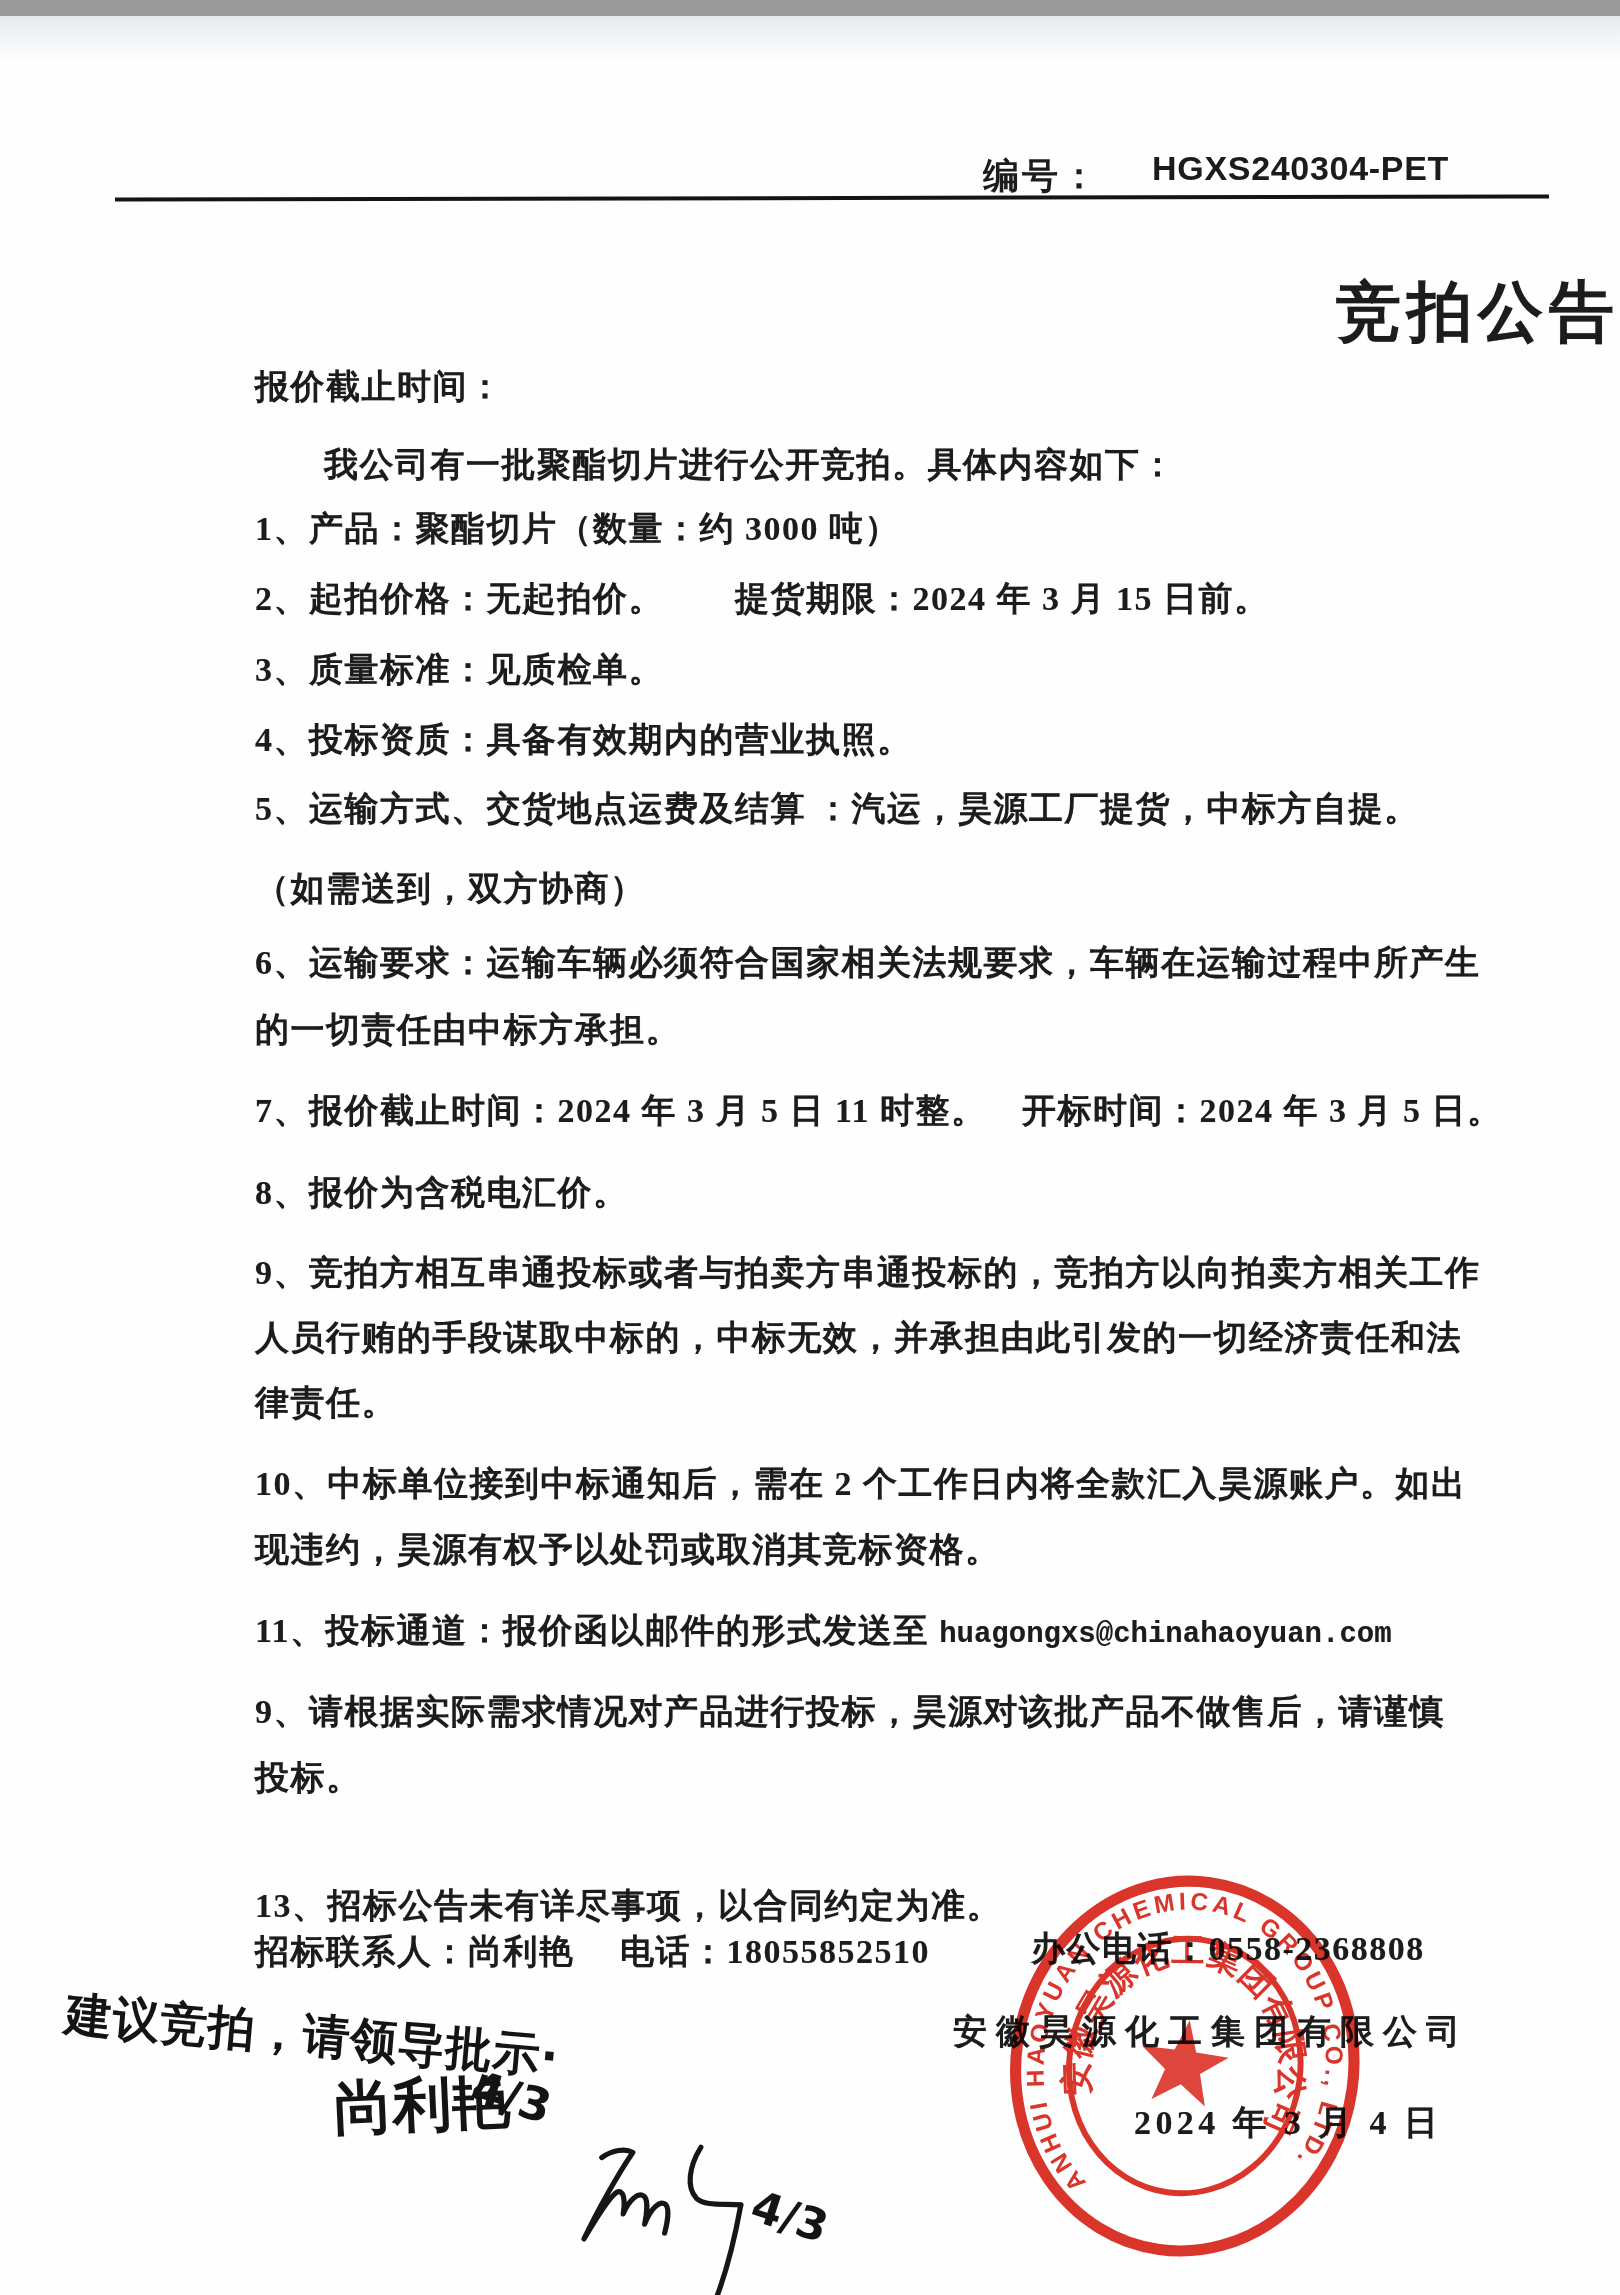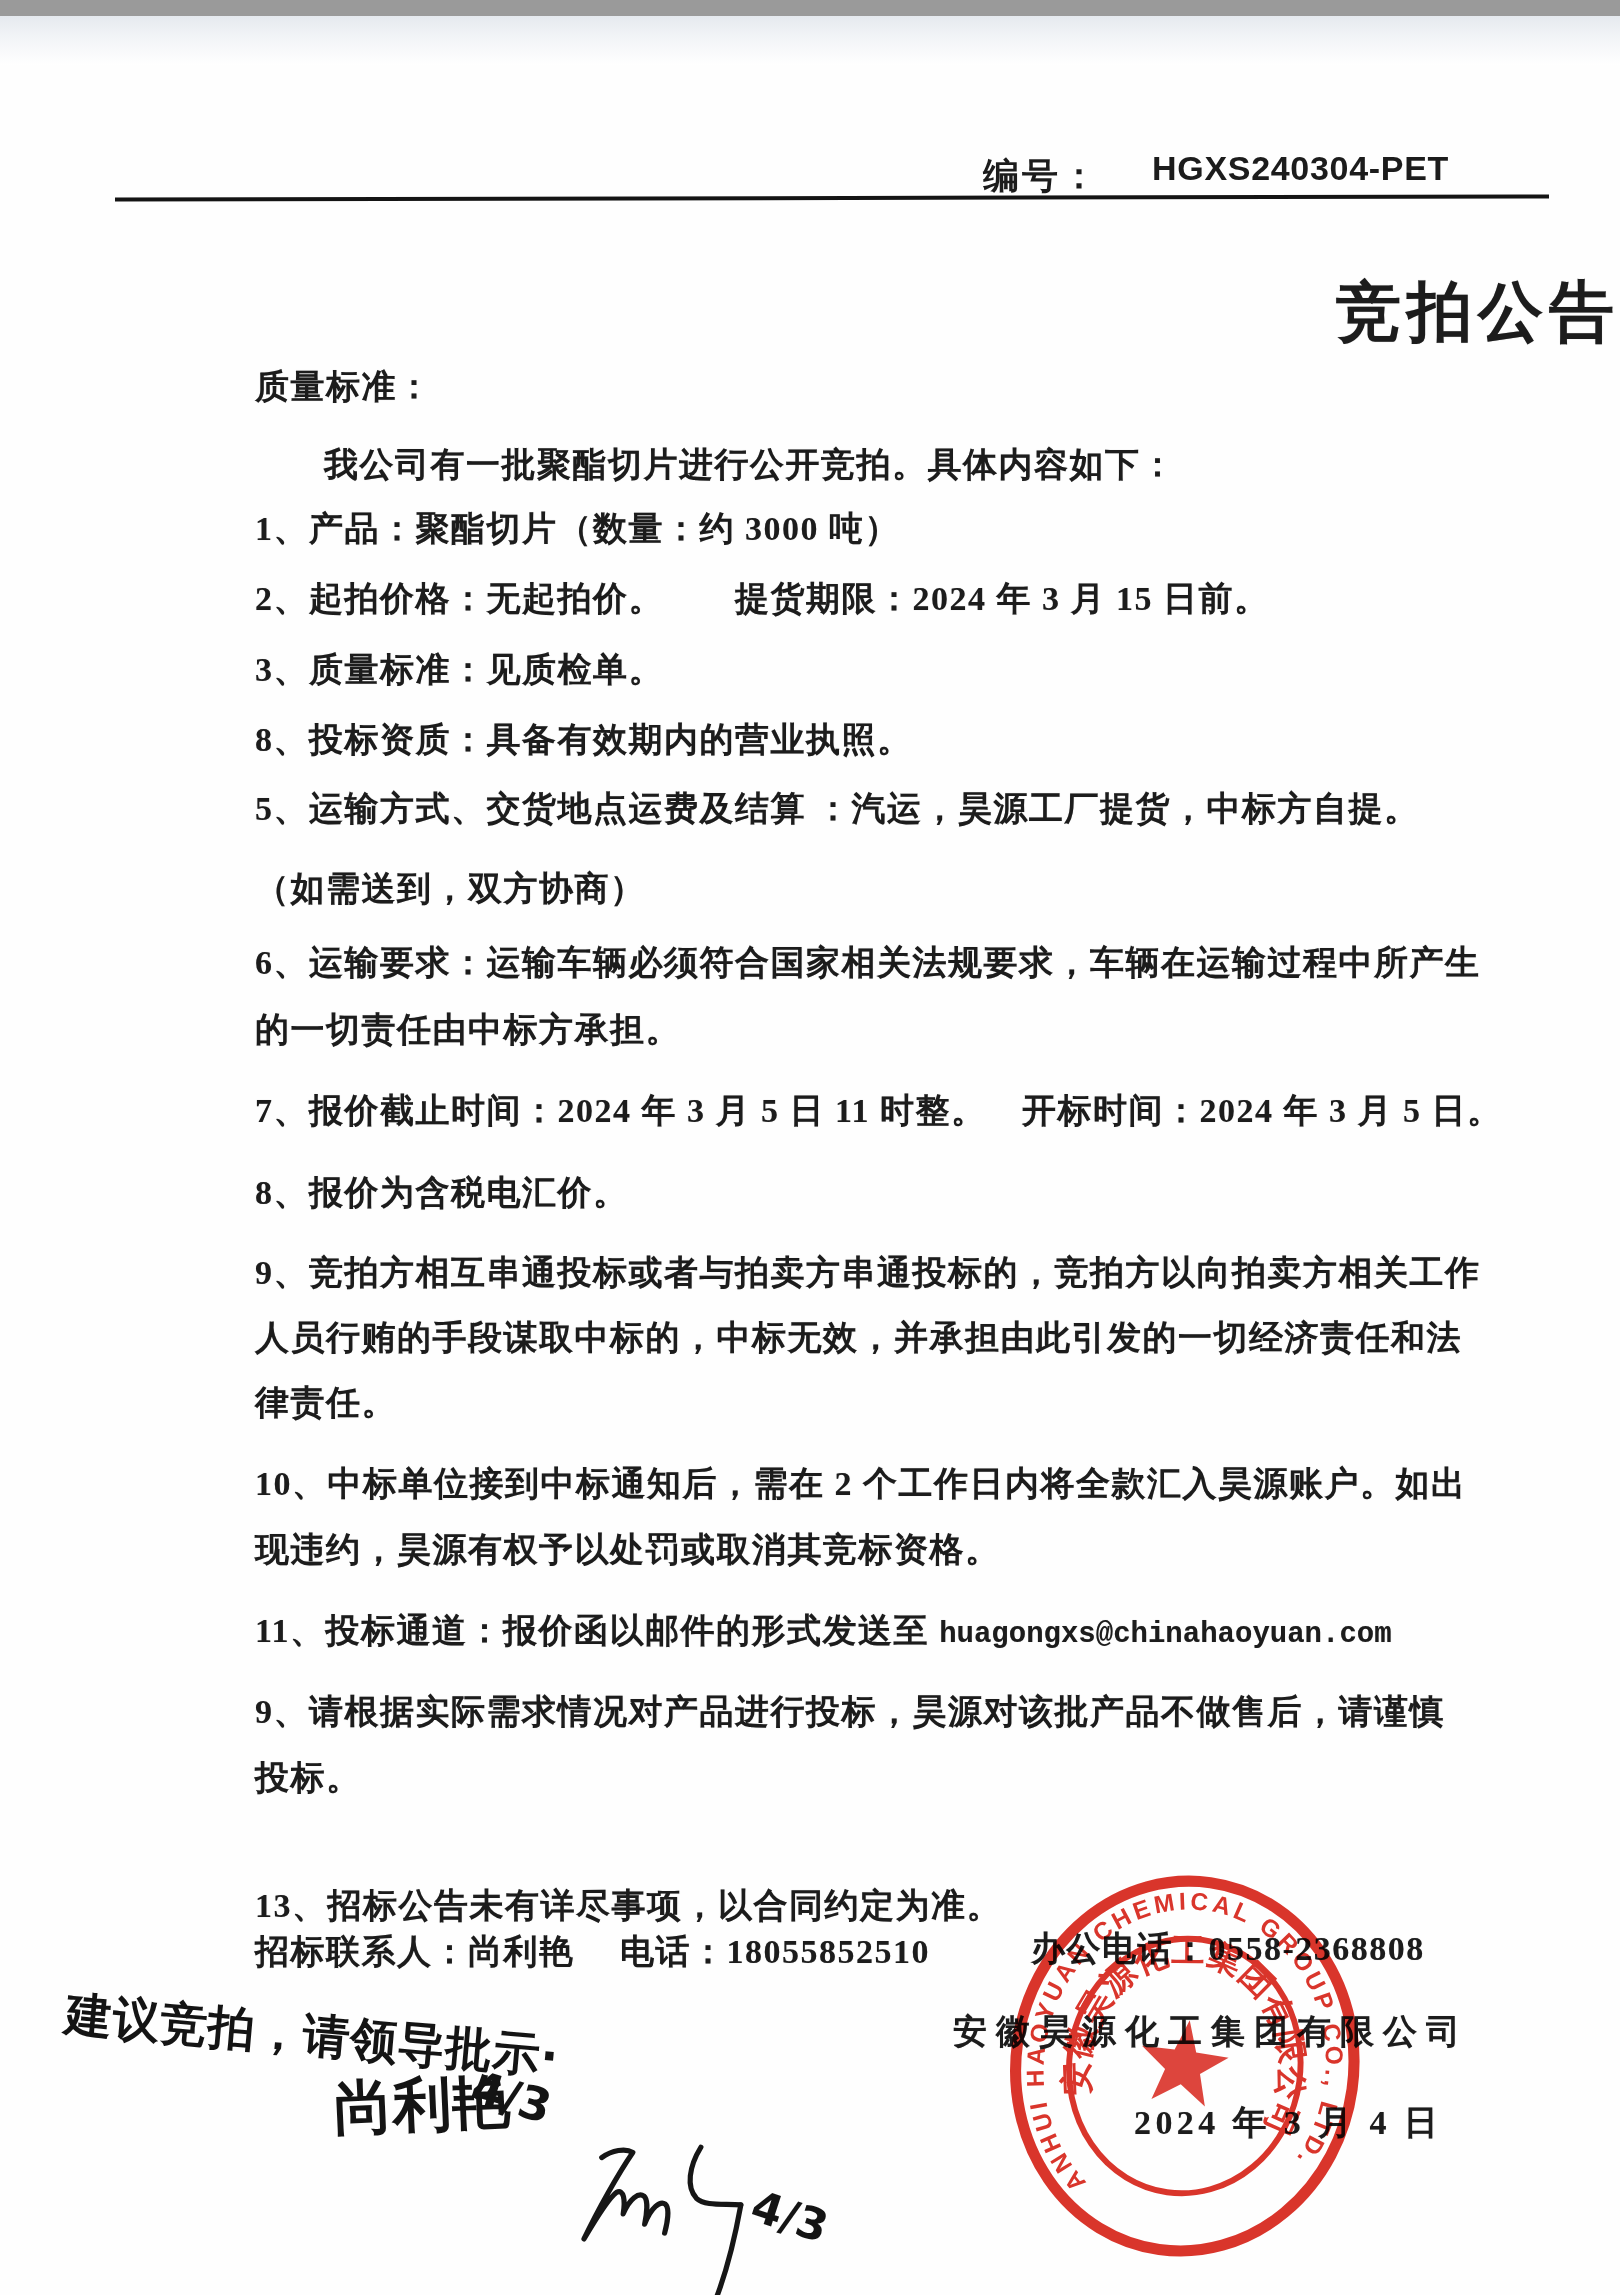--- a/index.html
+++ b/index.html
@@ -75,26 +75,26 @@
 
   <div class="scan-top"></div>
 
   <span class="hdr-label">编号：</span>
   <span class="hdr-code">HGXS240304-PET</span>
   <div class="hdr-underline"></div>
 
   <div class="doc-title">竞拍公告</div>
 
   <div id="body-layer">
-      <div class="line" style="left: 255px; top: 354px;"><span>质量标准：</span></div>
+      <div class="line" style="left: 255px; top: 354px;"><span>报价截止时间：</span></div>
       <div class="line" style="left: 324px; top: 432px;"><span>我公司有一批聚酯切片进行公开竞拍。具体内容如下：</span></div>
       <div class="line" style="left: 255px; top: 496px;"><span>1、产品：聚酯切片（数量：约 3000 吨）</span></div>
       <div class="line" style="left: 255px; top: 566px;"><span>2、起拍价格：无起拍价。　　提货期限：2024 年 3 月 15 日前。</span></div>
       <div class="line" style="left: 255px; top: 637px;"><span>3、质量标准：见质检单。</span></div>
-      <div class="line" style="left: 255px; top: 707px;"><span>8、投标资质：具备有效期内的营业执照。</span></div>
+      <div class="line" style="left: 255px; top: 707px;"><span>4、投标资质：具备有效期内的营业执照。</span></div>
       <div class="line" style="left: 255px; top: 776px;"><span>5、运输方式、交货地点运费及结算 ：汽运，昊源工厂提货，中标方自提。</span></div>
       <div class="line" style="left: 255px; top: 856px;"><span>（如需送到，双方协商）</span></div>
       <div class="line" style="left: 255px; top: 930px;"><span>6、运输要求：运输车辆必须符合国家相关法规要求，车辆在运输过程中所产生</span></div>
       <div class="line" style="left: 255px; top: 997px;"><span>的一切责任由中标方承担。</span></div>
       <div class="line" style="left: 255px; top: 1078px;"><span>7、报价截止时间：2024 年 3 月 5 日 11 时整。　开标时间：2024 年 3 月 5 日。</span></div>
       <div class="line" style="left: 255px; top: 1160px;"><span>8、报价为含税电汇价。</span></div>
       <div class="line" style="left: 255px; top: 1240px;"><span>9、竞拍方相互串通投标或者与拍卖方串通投标的，竞拍方以向拍卖方相关工作</span></div>
       <div class="line" style="left: 255px; top: 1305px;"><span>人员行贿的手段谋取中标的，中标无效，并承担由此引发的一切经济责任和法</span></div>
       <div class="line" style="left: 255px; top: 1370px;"><span>律责任。</span></div>
       <div class="line" style="left: 255px; top: 1451px;"><span>10、中标单位接到中标通知后，需在 2 个工作日内将全款汇入昊源账户。如出</span></div>

